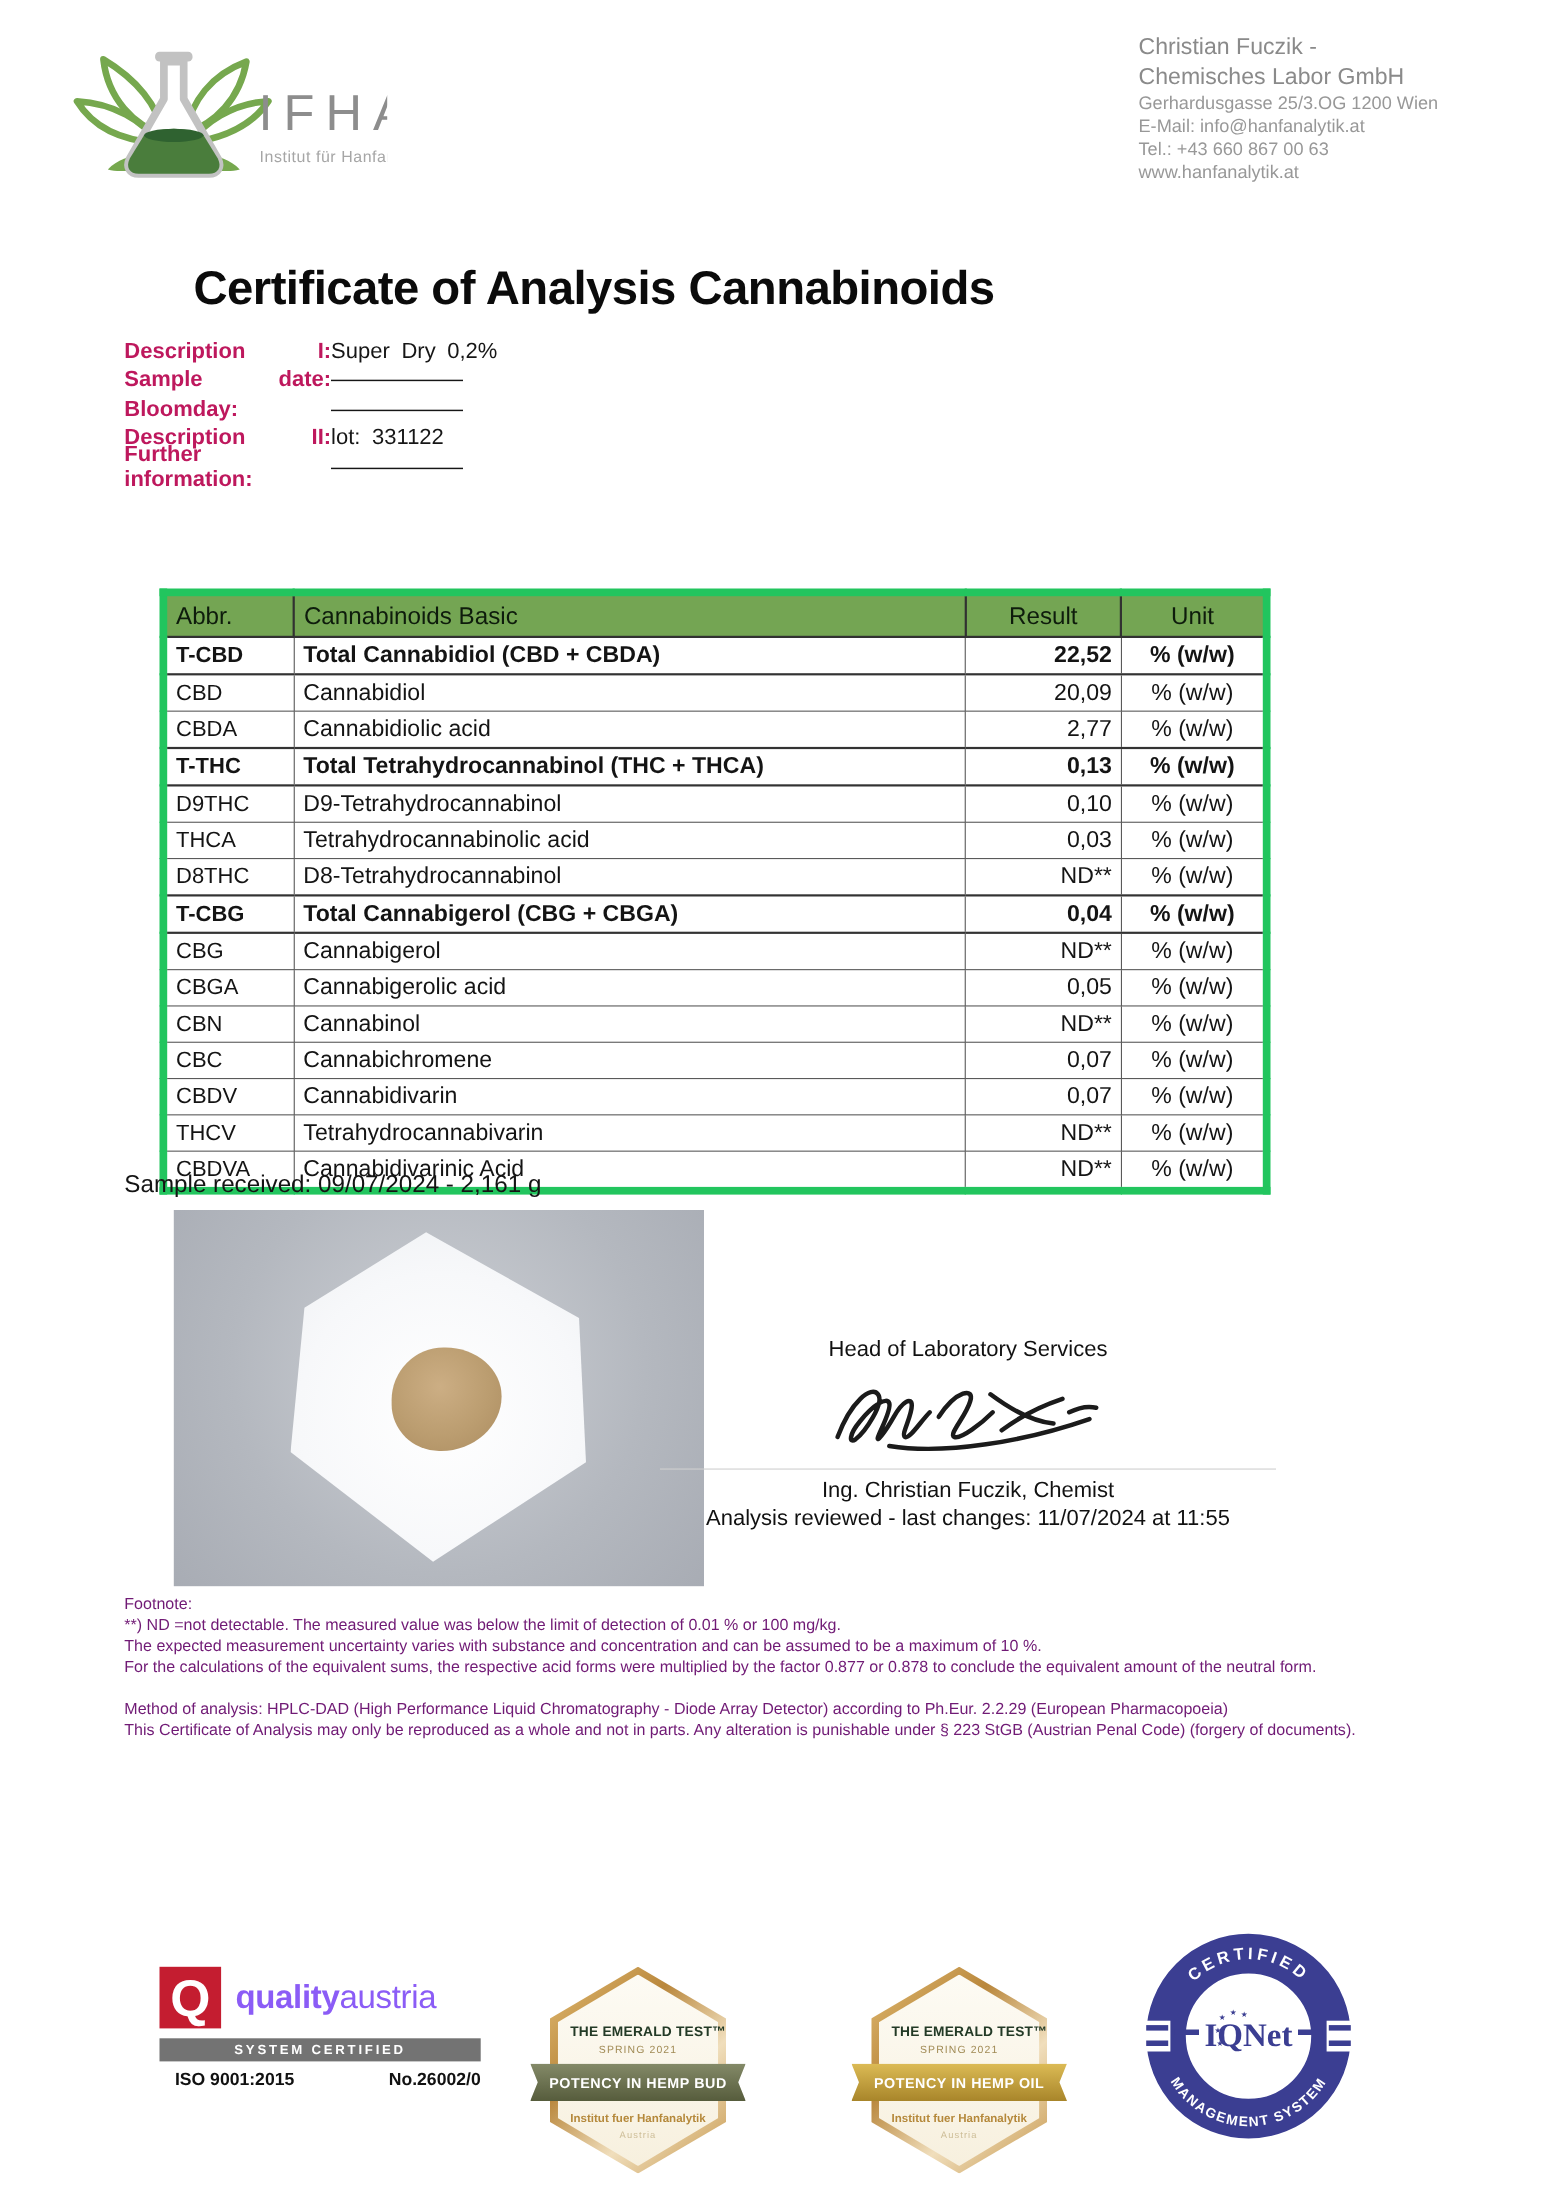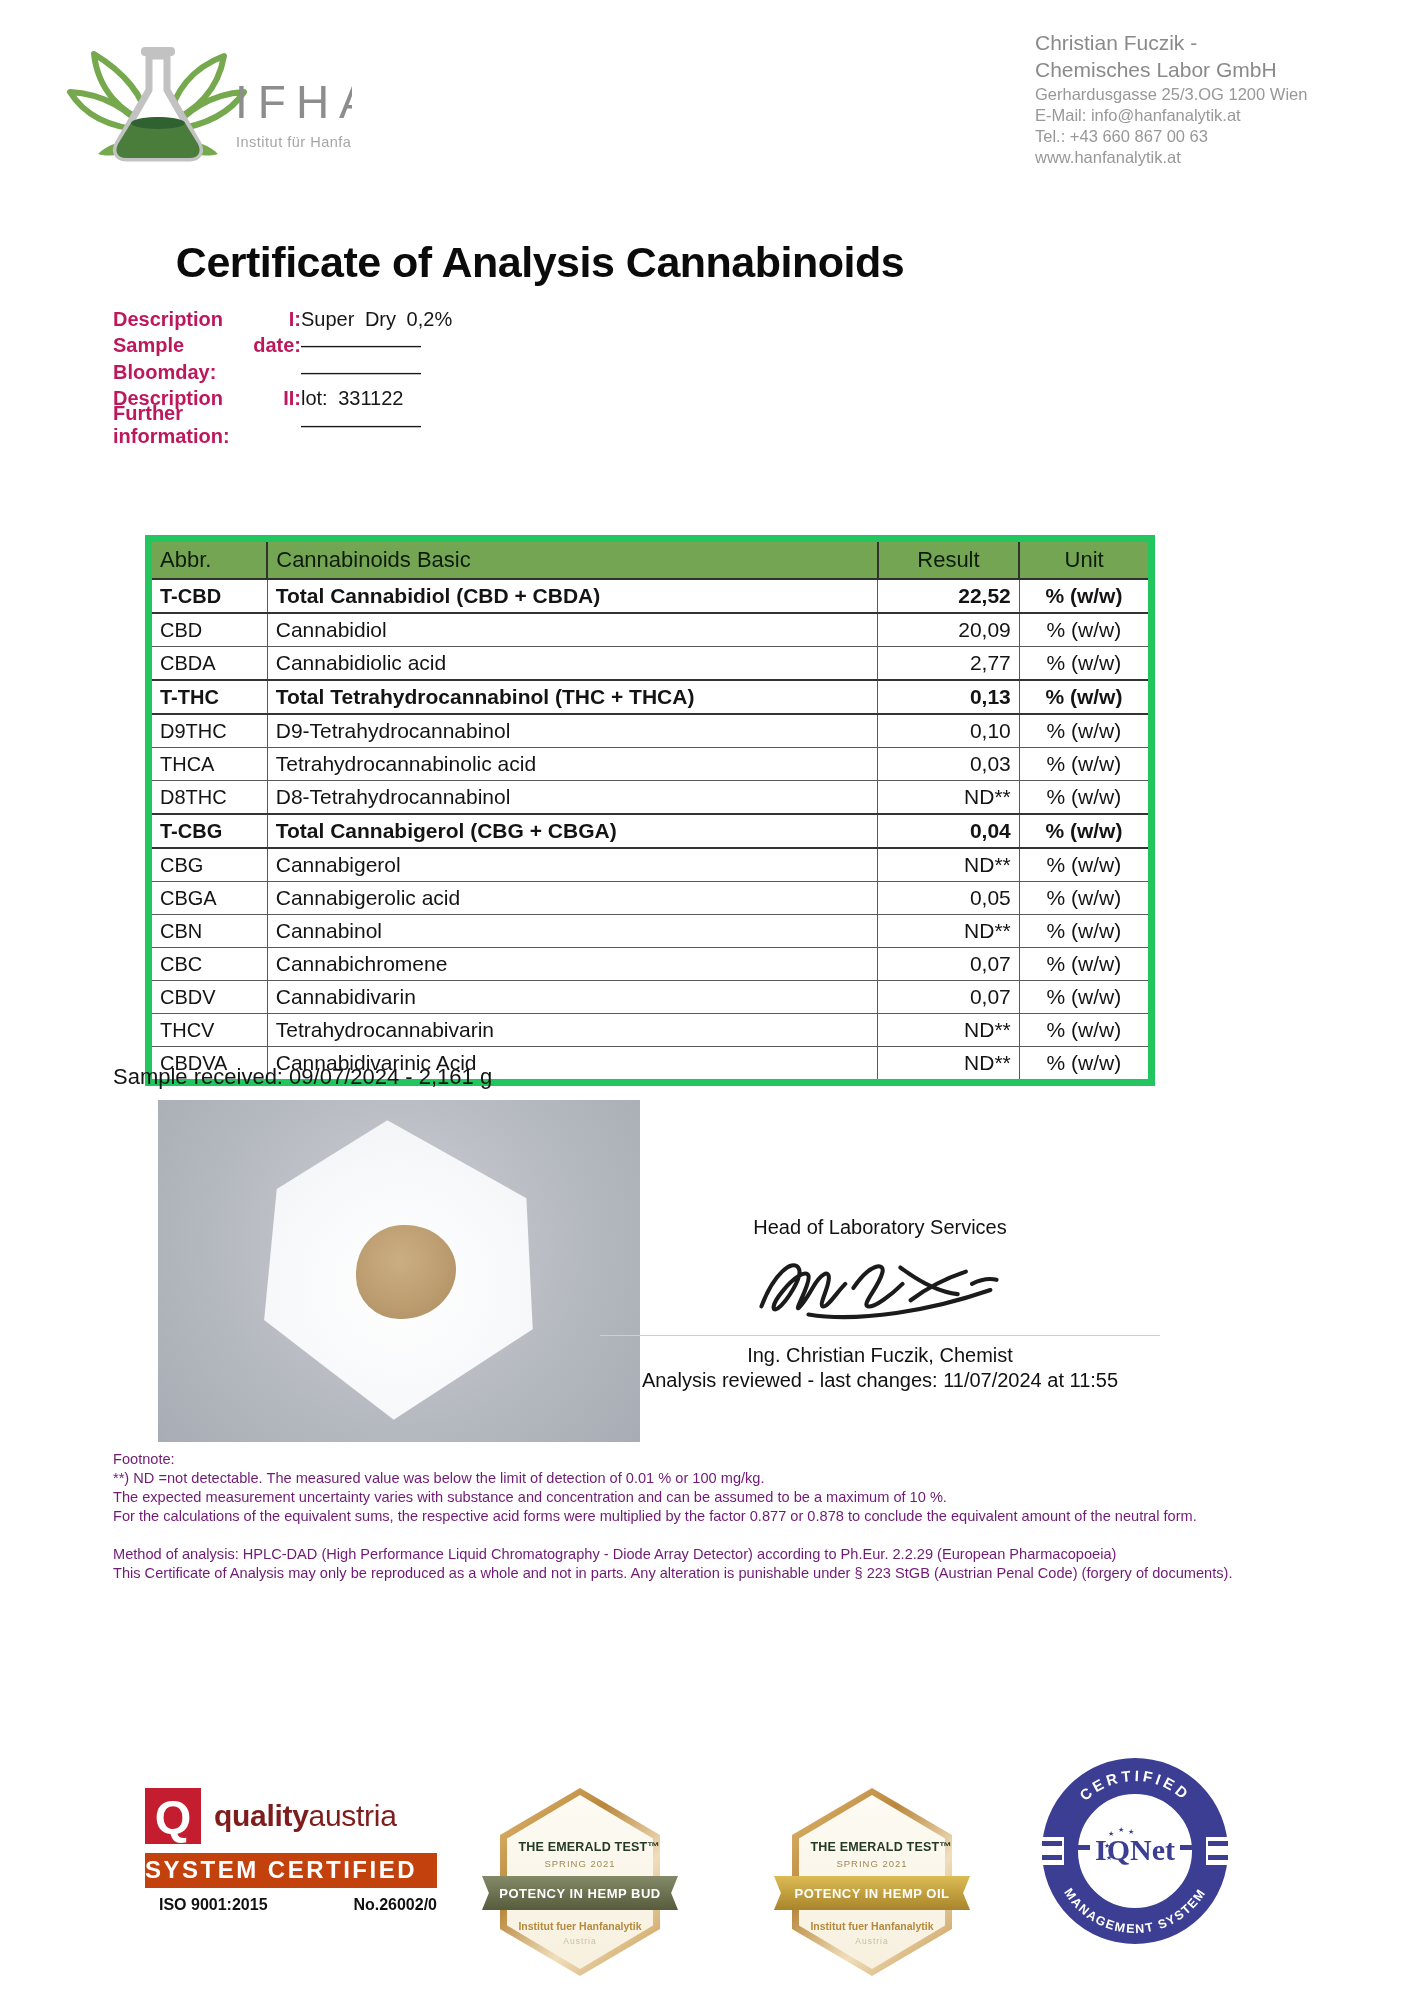--- a/index.html
+++ b/index.html
@@ -60,24 +60,24 @@
   
   .footnote{position:absolute;left:113px;top:1450px;width:1215px;font-size:14.6px;
             line-height:19px;color:#701a75;}
   .footnote .gap{margin-top:19px;}
 
   
   .qa{position:absolute;left:145px;top:1788px;width:292px;}
   .qa-top{display:flex;align-items:center;gap:13px;}
   .qa-q{width:56px;height:56px;background:#c41d30;color:#fff;font-weight:700;font-size:47px;
         display:flex;align-items:center;justify-content:center;line-height:1;}
-  .qa-brand{font-size:30px;color:#7f1d1d;letter-spacing:-0.3px;}
+  .qa-brand{font-size:30px;color:#8b5cf6;letter-spacing:-0.3px;}
   .qa-brand b{font-weight:700;}
-  .qa-bar{margin-top:9px;background:#c2410c;color:#fff;text-align:left;font-weight:700;
-          font-size:24px;letter-spacing:2.5px;padding:3px 0 4px;}
+  .qa-bar{margin-top:9px;background:#737373;color:#fff;text-align:center;font-weight:700;
+          font-size:12px;letter-spacing:2.5px;padding:3px 0 4px;}
   .qa-iso{display:flex;justify-content:space-between;font-weight:700;font-size:16px;
           color:#111;margin-top:8px;margin-left:14px;}
 
   .em-badge{position:absolute;width:160px;height:188px;top:1788px;}
   .em-badge.bud{left:500px;}
   .em-badge.oil{left:792px;}
   .hex-outer{position:absolute;inset:0;
       clip-path:polygon(50% 0,100% 25%,100% 75%,50% 100%,0 75%,0 25%);
       background:linear-gradient(135deg,#e3bd74 0%,#b9873c 35%,#f0debc 65%,#c59548 100%);}
   .hex-inner{position:absolute;inset:7px;

